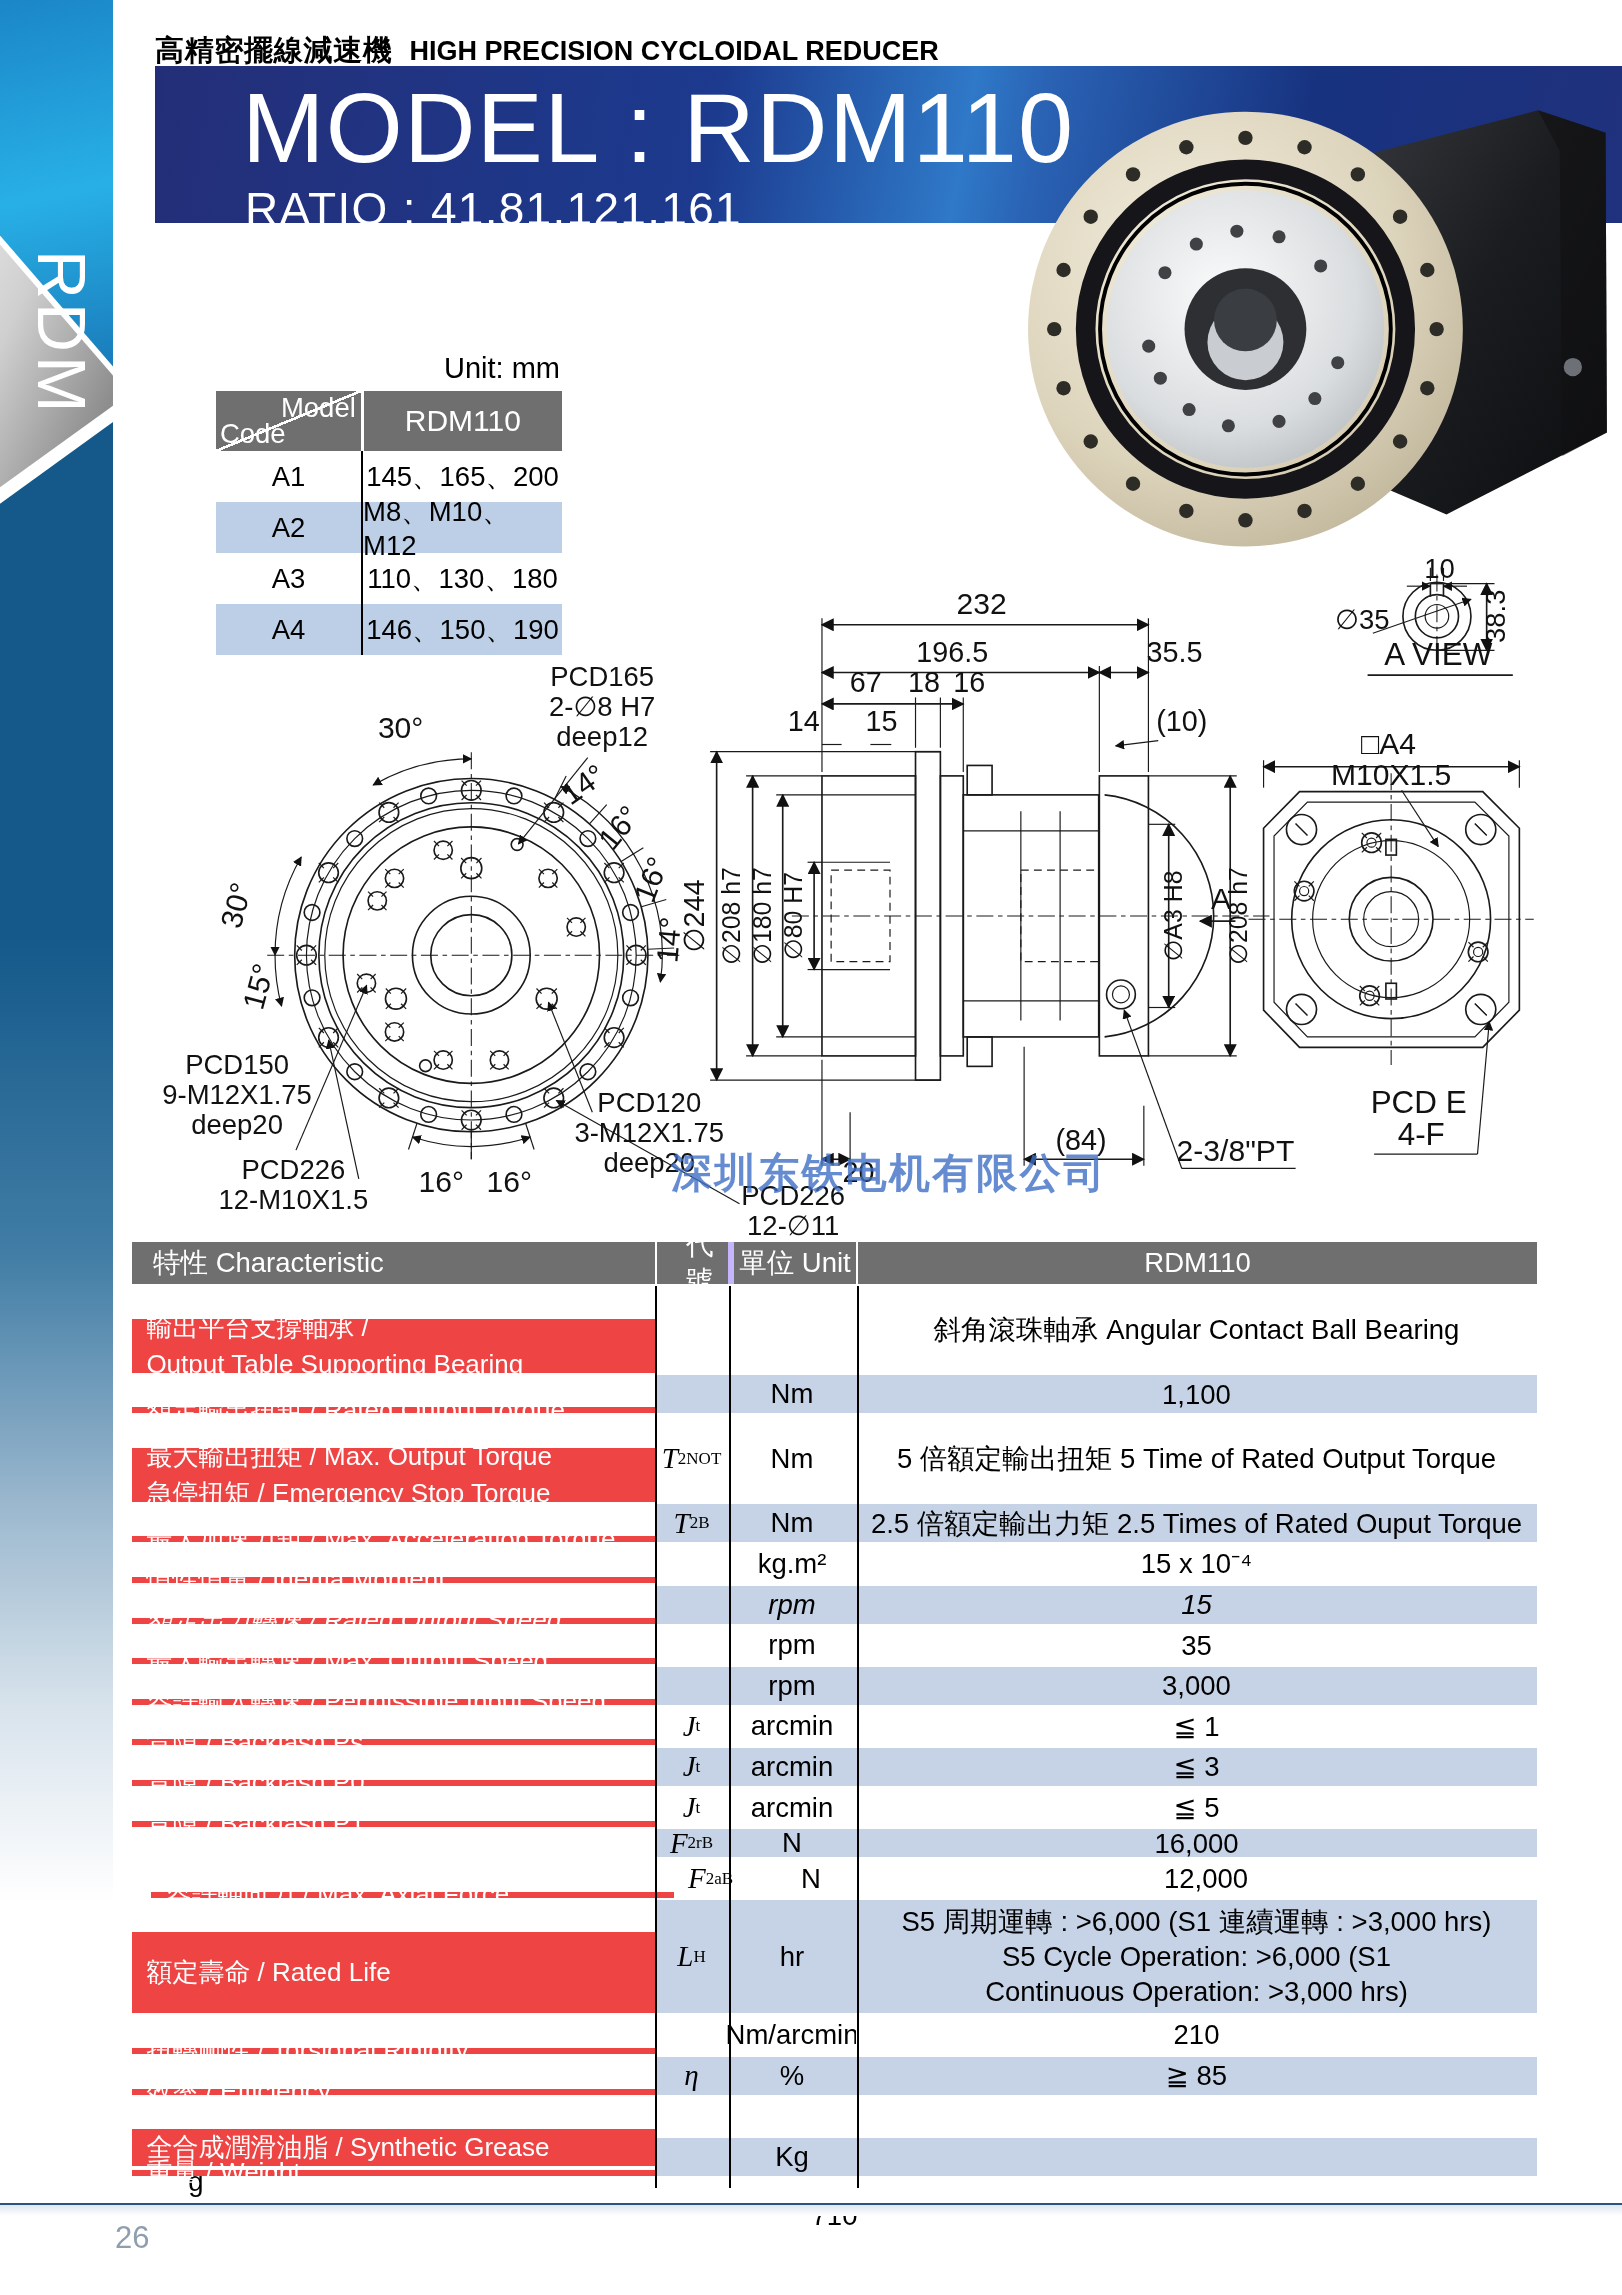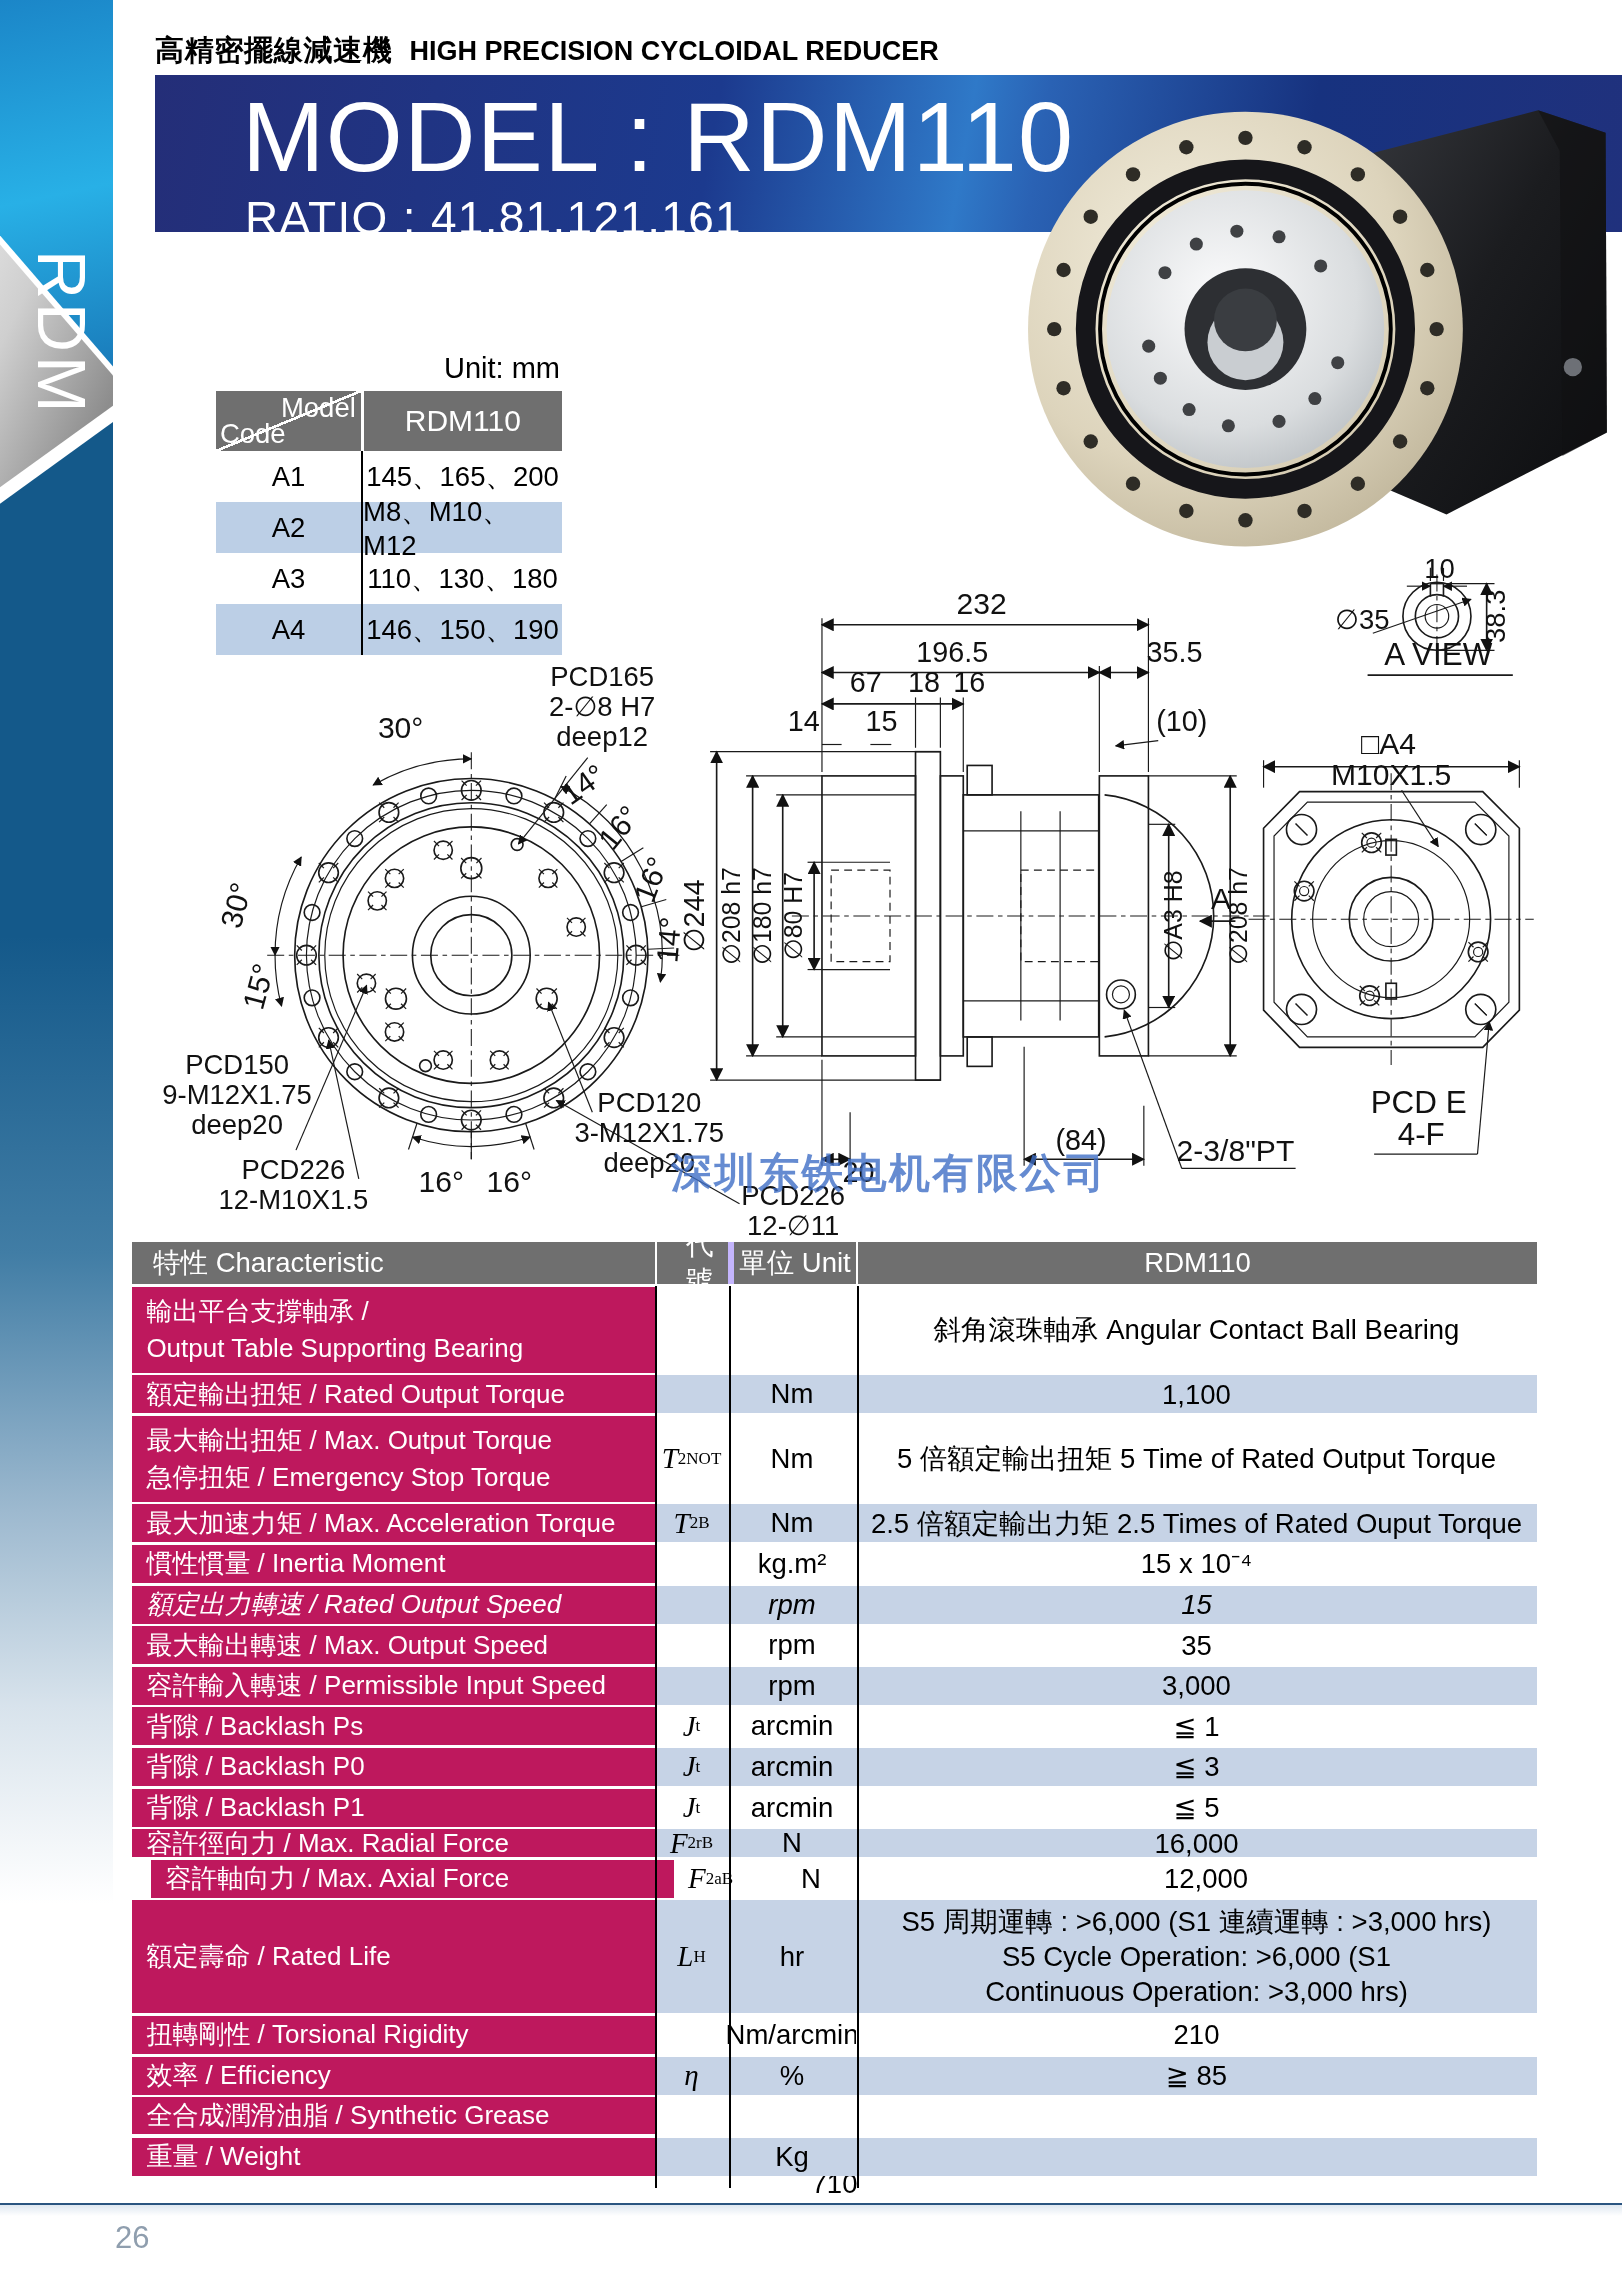--- a/index.html
+++ b/index.html
@@ -14,21 +14,21 @@
     background:linear-gradient(115deg,#f6f6f6 0%,#cfcfcf 30%,#8d8d8d 55%,#e0e0e0 85%,#b5b5b5 100%);
     clip-path:polygon(0 26.7%,100% 41%,100% 44.3%,0 53.2%);}
   .sb-band{position:absolute;left:0;top:422px;width:113px;height:1512px;
     background:linear-gradient(180deg,#14598a 0%,#14598a 34%,#417da5 55%,#9db9cf 72%,#d8e3ec 85%,#ffffff 98%);
     clip-path:polygon(0 5.4%,100% 0,100% 100%,0 100%);}
   .sb-rdm{position:absolute;left:9.2px;top:250px;height:137px;width:92px;
     writing-mode:vertical-rl;font-size:68px;font-weight:500;color:#fff;letter-spacing:3.9px;}
   
   .hdr{position:absolute;left:155px;top:31px;font-weight:bold;font-size:29px;letter-spacing:0.7px;}
   .hdr .en{font-size:27px;margin-left:17px;letter-spacing:0;}
-  .titlebox{position:absolute;left:155px;top:75px;width:1468px;height:157px;
+  .titlebox{position:absolute;left:155px;top:66px;width:1468px;height:157px;
     background:linear-gradient(100deg,#242e78 0%,#1c3a8e 38%,#2f79c8 55%,#2a62b4 60%,#17327f 78%,#20317d 100%);}
   .titlebox .model{position:absolute;left:87px;top:5.2px;font-size:99px;color:#fff;letter-spacing:1.3px;white-space:nowrap;}
   .titlebox .ratio{position:absolute;left:90px;top:116px;font-size:46px;color:#fff;letter-spacing:1.3px;white-space:nowrap;}
   
   .unitnote{position:absolute;left:364px;top:352px;width:196px;text-align:right;font-size:29px;}
   .mtab{position:absolute;left:216px;top:391px;width:346px;font-size:27.5px;}
   .mtab .mhead{display:flex;height:60px;}
   .mtab .diag{position:relative;width:145px;background:#6f6f6f;color:#fff;margin-right:2.6px;
      background-image:linear-gradient(to bottom right,transparent calc(50% - 1.3px),#fff calc(50% - 1.3px),#fff calc(50% + 1.3px),transparent calc(50% + 1.3px));}
   .mtab .diag .tr{position:absolute;right:5.2px;top:1.3px;font-size:27.5px;}
@@ -42,22 +42,22 @@
   .wm{position:absolute;left:671px;top:1146px;font-size:41px;letter-spacing:2.6px;
       color:rgba(62,110,198,0.8);font-weight:bold;white-space:nowrap;}
   
   .spec{position:absolute;left:132px;top:1242px;width:1405px;}
   .shead{display:flex;height:42px;background:#6f6f6f;color:#fff;font-size:27.5px;margin-bottom:2.6px;}
   .shead .h1{width:523px;display:flex;align-items:center;padding-left:21px;box-sizing:border-box;}
   .shead .h2{width:73px;display:flex;align-items:center;justify-content:center;border-left:2px solid #fff;box-sizing:border-box;padding-left:29px;}
   .shead .h3{width:128px;display:flex;align-items:center;justify-content:center;border-left:6px solid #c4b5fd;box-sizing:border-box;}
   .shead .h4{flex:1;display:flex;align-items:center;justify-content:center;border-left:2px solid #fff;box-sizing:border-box;}
   .srow{display:flex;margin-bottom:2.6px;}
-  .srow .lab{width:523px;background:#be185d;color:#fff;font-size:26px;
-     display:flex;flex-direction:column;justify-content:center;padding-left:14.4px;box-sizing:border-box;line-height:37px;}
+  .srow .lab{width:523px;background:#ef4444;color:#fff;font-size:26px;
+     display:flex;flex-direction:column;justify-content:center;padding-left:14.4px;box-sizing:border-box;line-height:37px;margin-top:32px;}
   .srow .sym{width:73px;display:flex;align-items:center;justify-content:center;
      font-family:"Liberation Serif",serif;font-style:italic;font-size:29px;}
   .srow .sym sub{font-size:17px;font-style:normal;font-family:"Liberation Serif",serif;}
   .srow .unit{width:128px;display:flex;align-items:center;justify-content:center;font-size:27.5px;}
   .srow .val{flex:1;display:flex;flex-direction:column;align-items:center;justify-content:center;
      font-size:27.5px;line-height:35px;text-align:center;}
   .srow.a .sym,.srow.a .unit,.srow.a .val{background:#fff;}
   .srow.b .sym,.srow.b .unit,.srow.b .val{background:#c6d3e6;}
   .vline{position:absolute;top:44px;width:2px;background:#000;}
   

